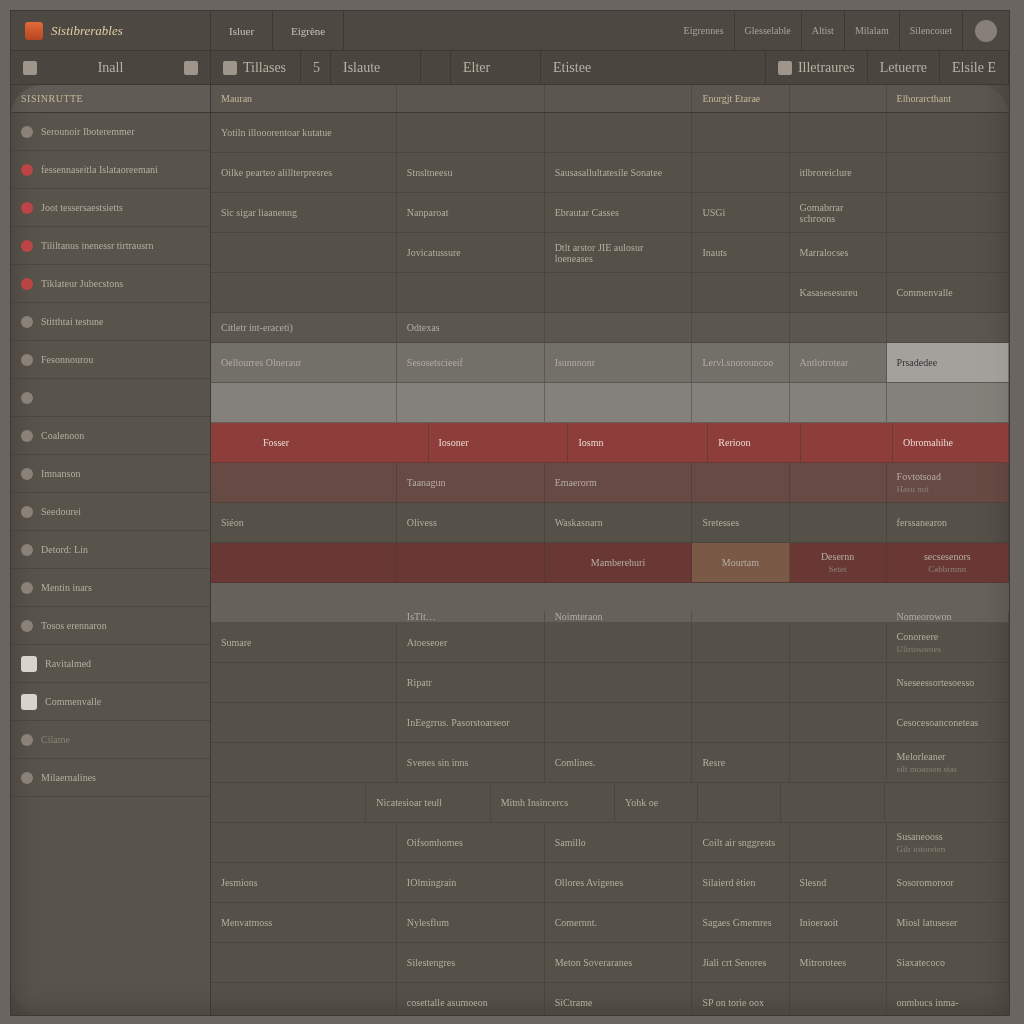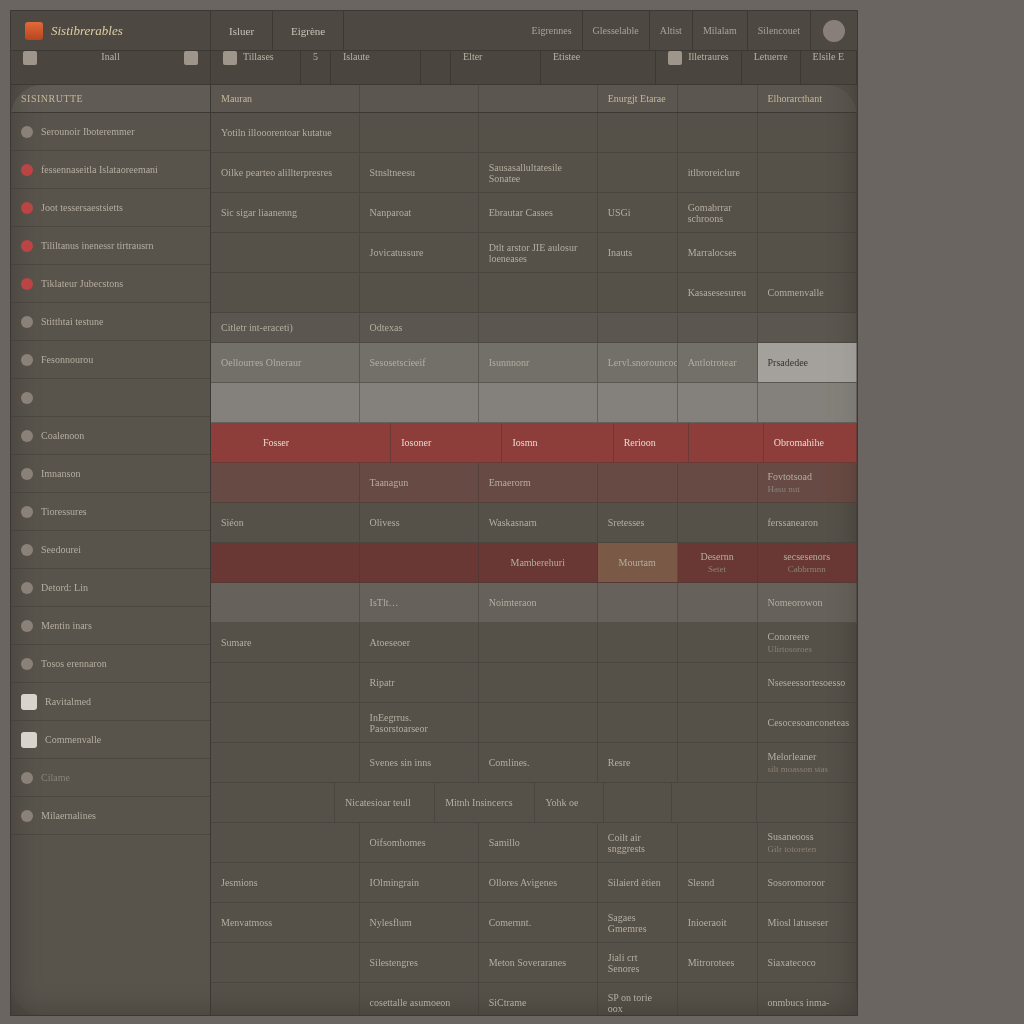--- a/index.html
+++ b/index.html
@@ -5,21 +5,21 @@
 * { margin:0; padding:0; box-sizing:border-box; }
 body {
   width:1024px; height:1024px;
   background:#6a6560;
   font-family:Georgia, serif;
   font-size:11px;
   color:#cfc7c0;
   overflow:hidden;
 }
 .app {
-  width:848px; height:1006px;
+  width:1000px; height:1006px;
   margin:10px;
   background:#555048;
   border:1px solid #3c3834;
   display:flex; flex-direction:column;
   box-shadow:inset 0 0 30px rgba(0,0,0,.25);
 }
 .topbar {
   display:flex; align-items:center;
   height:40px;
   background:#4d4942;
@@ -47,24 +47,24 @@
 .spacer{flex:1;}
 .avatar{width:22px;height:22px;border-radius:50%;background:#888078;margin:0 12px;}
 
 .toolbar{
   display:flex; align-items:center;
   height:34px;
   background:#4a463f;
   border-bottom:1px solid #3c3834;
 }
 .tb{
-  display:flex; align-items:flex-start; gap:6px;
+  display:flex; align-items:center; gap:6px;
   padding:0 12px; height:100%;
   border-right:1px solid #3c3834;
-  color:#b9b1a5; font-size:10px;font-family:Liberation Serif, serif;
+  color:#b9b1a5; font-size:14px;font-family:Liberation Serif, serif;
 }
 .tb .ico{width:14px;height:14px;background:#9e968a;border-radius:2px;}
 .tb.w{width:200px;justify-content:space-between;}
 .tb.n{width:90px;}
 
 .body{flex:1;display:flex;overflow:hidden;border-radius:31px;}
 .sidebar{
   width:200px;
   border-right:1px solid #3c3834;
   display:flex;flex-direction:column;
@@ -120,21 +120,21 @@
 .cell.n3{flex:1}
 .cell.n4{flex:.6}
 .cell.n5{flex:.8}
 .sub2{color:#8a8278;font-size:9px;margin-top:2px;}
 
 .row.red{background:#8e3e3a;padding-left:42px;}
 .row.red .cell{color:#e8d8cf;}
 .row.red2{background:#6a3834;text-align:center;}
 .row.red3{background:#8e3e3a55;}
 .row.light{background:rgba(255,255,255,.18);}
-.row.light2{background:rgba(255,255,255,.10);}
+.row.light2{background:rgba(255,255,255,.10);align-items:flex-end;}
 .row.sel{background:rgba(255,255,255,.28);}
 .cell.selcell{background:rgba(255,255,255,.35);color:#333;}
 .cell.brownish{background:#7a5a46;}
 </style>
 </head>
 <body>
 
 <div class="app">
 
   <div class="topbar">
@@ -215,24 +215,20 @@
           <div class="sItem ">
             <span class="dot"></span>
             <span>Coalenoon</span>
           </div>
           <div class="sItem ">
             <span class="dot"></span>
             <span>Imnanson</span>
           </div>
           <div class="sItem ">
             <span class="dot"></span>
-            <span>Tioressures</span>
-          </div>
-          <div class="sItem ">
-            <span class="dot"></span>
             <span>Seedourei</span>
           </div>
           <div class="sItem ">
             <span class="dot"></span>
             <span>Detord: Lin</span>
           </div>
           <div class="sItem ">
             <span class="dot"></span>
             <span>Mentin inars</span>
           </div>

